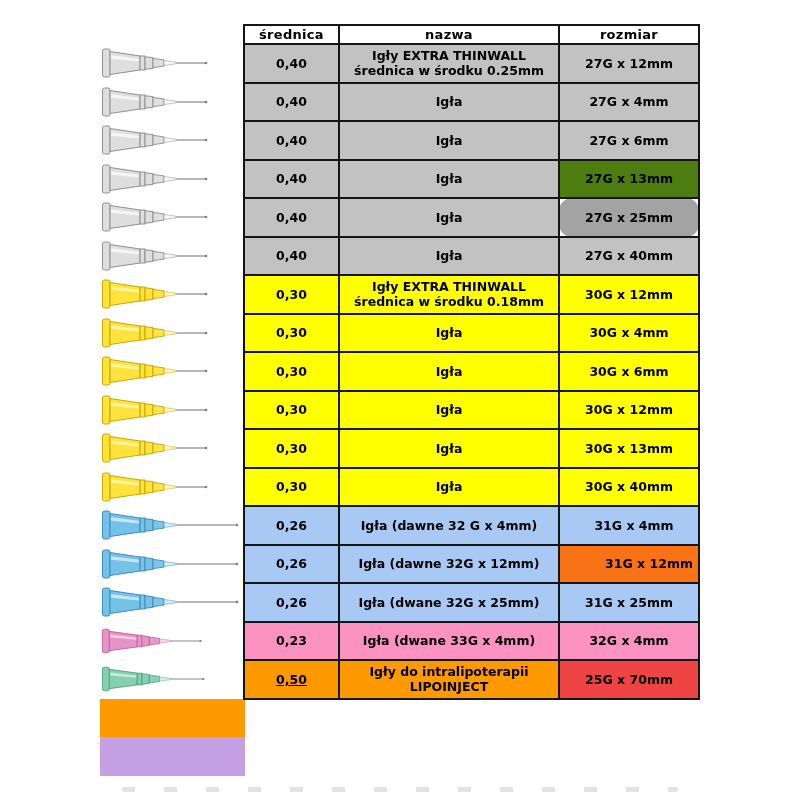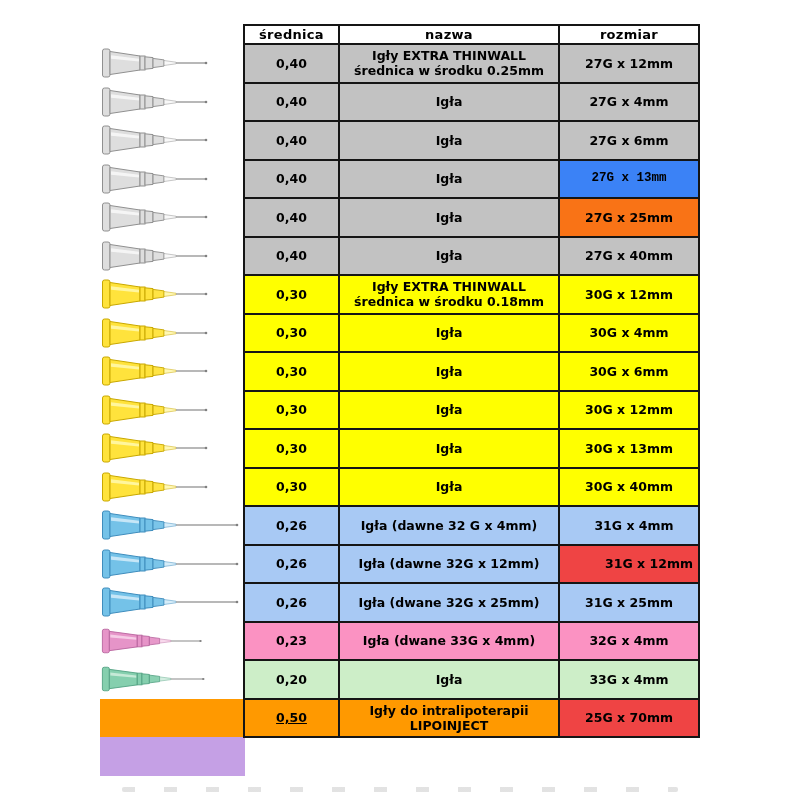--- a/index.html
+++ b/index.html
@@ -319,26 +319,26 @@
           <td style="background: rgb(194, 194, 194);">27G x 4mm</td>
         </tr>
         <tr>
           <td style="background: rgb(194, 194, 194);">0,40</td>
           <td style="background: rgb(194, 194, 194);">Igła</td>
           <td style="background: rgb(194, 194, 194);">27G x 6mm</td>
         </tr>
         <tr>
           <td style="background: rgb(194, 194, 194);">0,40</td>
           <td style="background: rgb(194, 194, 194);">Igła</td>
-          <td style="background: #3b82f6; font-family: Liberation Mono, monospace;">27G x 13mm</td>
+          <td style="background: #4d7c0f;">27G x 13mm</td>
         </tr>
         <tr>
           <td style="background: rgb(194, 194, 194);">0,40</td>
           <td style="background: rgb(194, 194, 194);">Igła</td>
-          <td style="background: #f97316;">27G x 25mm</td>
+          <td style="background: #a3a3a3; border-radius: 13px;">27G x 25mm</td>
         </tr>
         <tr>
           <td style="background: rgb(194, 194, 194);">0,40</td>
           <td style="background: rgb(194, 194, 194);">Igła</td>
           <td style="background: rgb(194, 194, 194);">27G x 40mm</td>
         </tr>
         <tr>
           <td style="background: rgb(255, 255, 0);">0,30</td>
           <td style="background: rgb(255, 255, 0);">Igły EXTRA THINWALL
 średnica w środku 0.18mm</td>
@@ -370,36 +370,31 @@
           <td style="background: rgb(255, 255, 0);">30G x 40mm</td>
         </tr>
         <tr>
           <td style="background: rgb(168, 201, 244);">0,26</td>
           <td style="background: rgb(168, 201, 244);">Igła (dawne 32 G x 4mm)</td>
           <td style="background: rgb(168, 201, 244); padding-left: 12px;">31G x 4mm</td>
         </tr>
         <tr>
           <td style="background: rgb(168, 201, 244);">0,26</td>
           <td style="background: rgb(168, 201, 244);">Igła (dawne 32G x 12mm)</td>
-          <td style="background: #ef4444; padding-left: 42px;">31G x 12mm</td>
+          <td style="background: #f97316; padding-left: 42px;">31G x 12mm</td>
         </tr>
         <tr>
           <td style="background: rgb(168, 201, 244);">0,26</td>
           <td style="background: rgb(168, 201, 244);">Igła (dwane 32G x 25mm)</td>
           <td style="background: rgb(168, 201, 244);">31G x 25mm</td>
         </tr>
         <tr>
           <td style="background: rgb(251, 146, 194);">0,23</td>
           <td style="background: rgb(251, 146, 194); margin-left: 9px;">Igła (dwane 33G x 4mm)</td>
           <td style="background: rgb(251, 146, 194); margin-top: 32px;">32G x 4mm</td>
-        </tr>
-        <tr>
-          <td style="background: rgb(205, 238, 200);">0,20</td>
-          <td style="background: rgb(205, 238, 200);">Igła</td>
-          <td style="background: rgb(205, 238, 200);">33G x 4mm</td>
         </tr>
         <tr>
           <td style="background: rgb(255, 153, 0); text-decoration: underline;">0,50</td>
           <td style="background: rgb(255, 153, 0);">Igły do intralipoterapii
 LIPOINJECT</td>
           <td style="background: #ef4444;">25G x 70mm</td>
         </tr>
       </tbody>
   </table>
 

